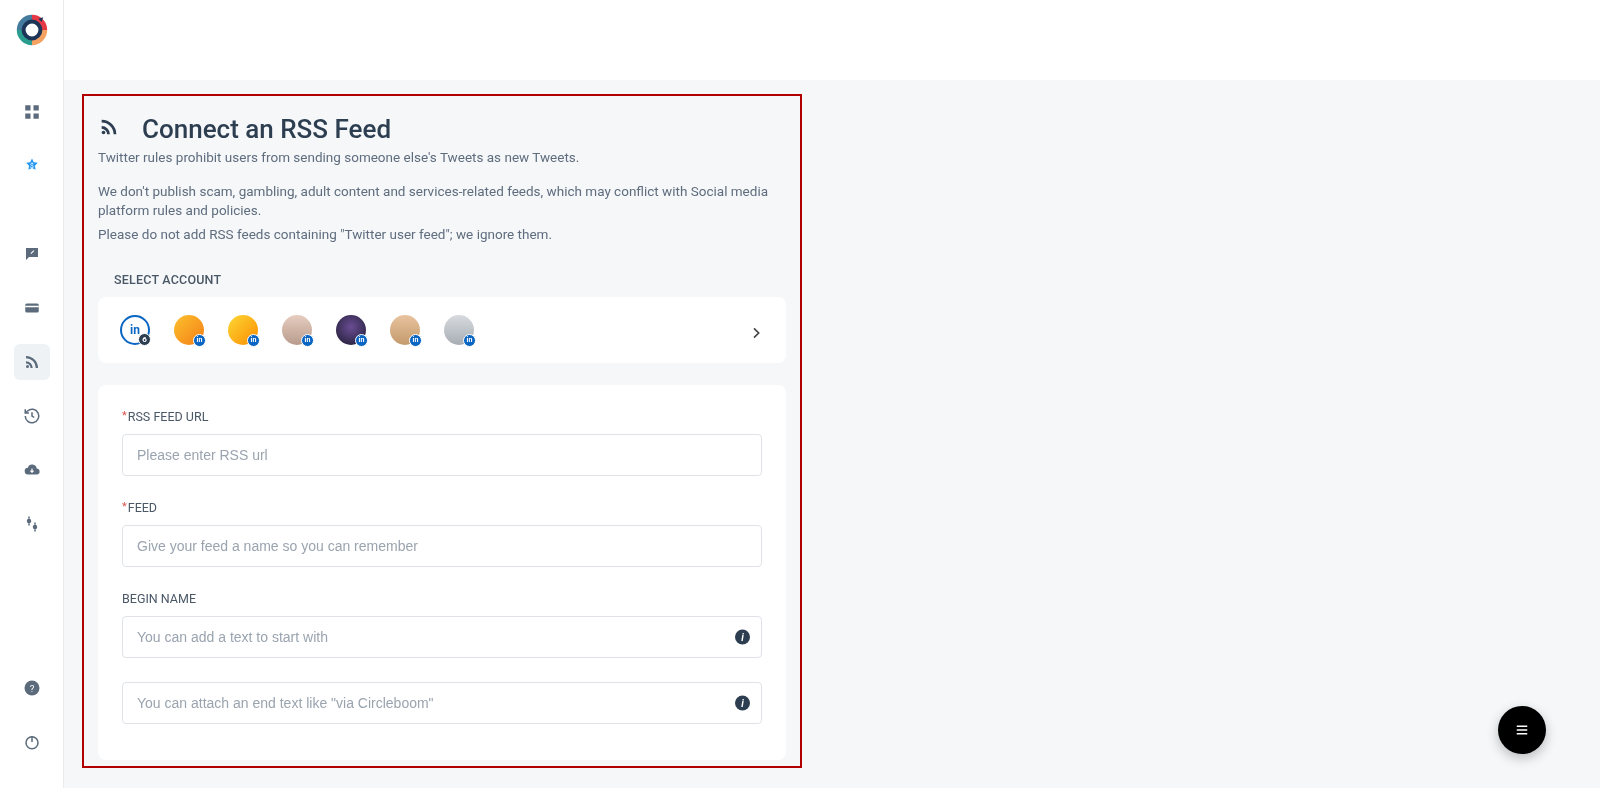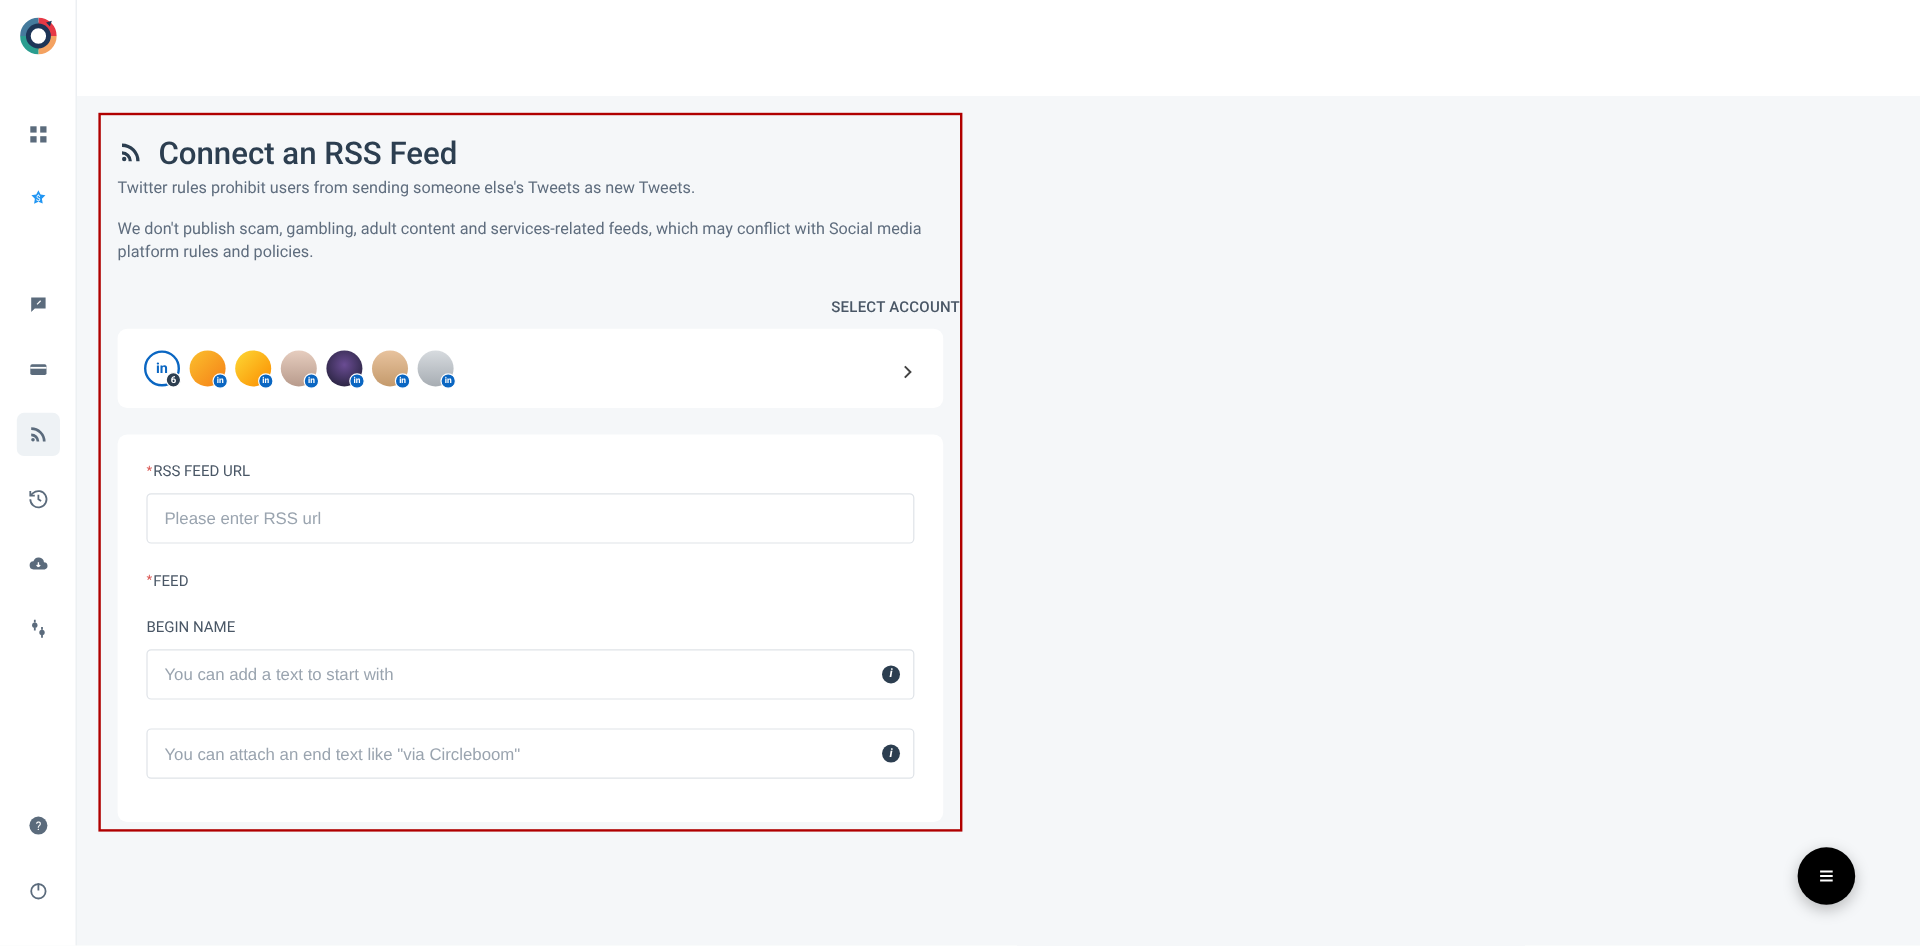--- a/index.html
+++ b/index.html
@@ -60,51 +60,50 @@
   }
   .form-card {
     width: 720px;
     border: 2px solid #b00000;
     padding: 18px 0 0 0;
     background: #f5f7f9;
   }
   .title-row {
     display: flex;
     align-items: center;
-    gap: 12px;
+    gap: 22px;
     padding: 0 14px;
   }
   .title-row svg { width: 22px; height: 22px; color:#2c3e50; }
   .title-text {
     font-size: 26px;
     font-weight: 500;
     color: #2c3e50;
   }
   .desc {
     font-size: 13.5px;
     line-height: 1.45;
     color: #5f6d7e;
     padding: 14px 14px 0 14px;
   }
   .section-label {
     font-size: 12.5px;
     letter-spacing: .2px;
     color: #4a5766;
     font-weight: 500;
     margin: 28px 0 10px 30px;
-    text-align: right;
   }
   .account-row {
     background: #fff;
     border-radius: 8px;
     margin: 0 14px;
     padding: 18px 22px;
     display: flex;
     align-items: flex-end;
-    gap: 8px;
+    gap: 24px;
     position: relative;
   }
   .avatar {
     width: 30px; height: 30px;
     border-radius: 50%;
     position: relative;
     flex: 0 0 auto;
   }
   .avatar .badge {
     position: absolute;
@@ -290,20 +289,21 @@
               <circle cx="6" cy="18" r="2"></circle>
               <path d="M4 11a9 9 0 0 1 9 9h-3a6 6 0 0 0-6-6z"></path>
               <path d="M4 4a16 16 0 0 1 16 16h-3A13 13 0 0 0 4 7z"></path>
             </svg>
         </span>
         <span class="title-text">Connect an RSS Feed</span>
       </div>
 
       <p class="desc" style="padding-top:4px">Twitter rules prohibit users from sending someone else's Tweets as new Tweets.</p>
       <p class="desc">We don't publish scam, gambling, adult content and services-related feeds, which may conflict with Social media platform rules and policies.</p>
+      <p class="desc" style="padding-top:4px">Please do not add RSS feeds containing "Twitter user feed"; we ignore them.</p>
 
       <div class="section-label">SELECT ACCOUNT</div>
 
       <div class="account-row">
         <div class="avatar outline">
           <span class="in">in</span>
           <span class="count">6</span>
         </div>
         <div class="avatar" style="background:linear-gradient(135deg,#fbc02d,#f57f17)">
             <div class="badge">
@@ -346,20 +346,23 @@
 
         <div class="field">
           <label class="field-label req">RSS FEED URL</label>
           <div class="input-wrap">
             <input class="text-input" placeholder="Please enter RSS url" style="">
           </div>
         </div>
 
         <div class="field">
           <label class="field-label req">FEED</label>
+          <div class="input-wrap">
+            <input class="text-input" placeholder="Give your feed a name so you can remember" style="">
+          </div>
         </div>
 
         <div class="field">
           <label class="field-label">BEGIN NAME</label>
           <div class="input-wrap">
             <input class="text-input" placeholder="You can add a text to start with" style="">
             <span class="info-dot">i</span>
           </div>
         </div>
 

